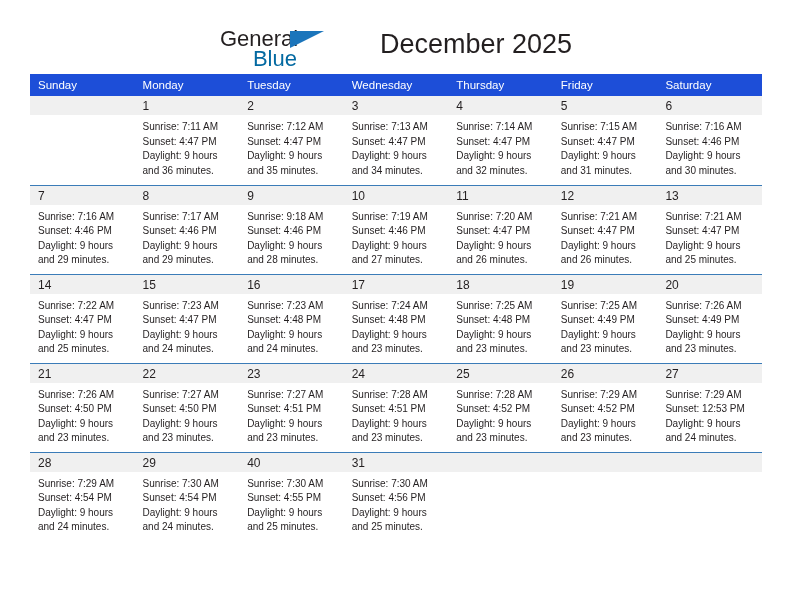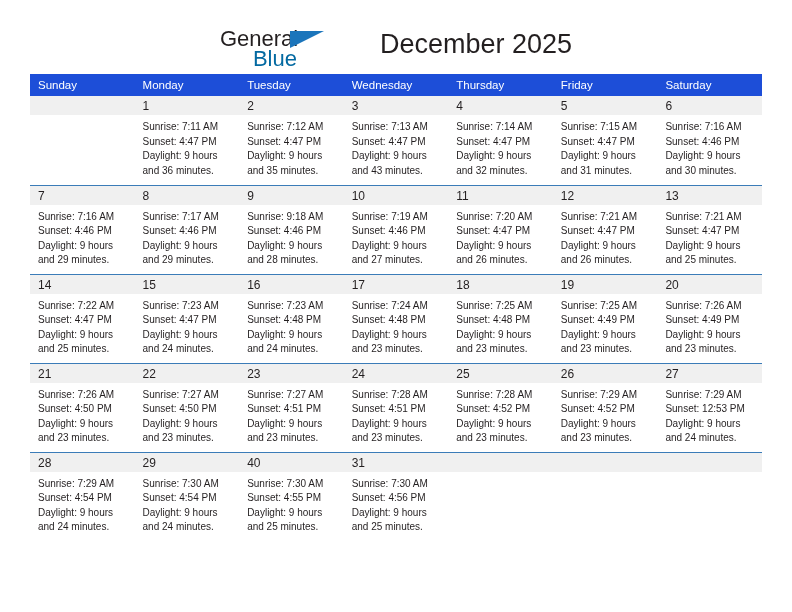--- a/index.html
+++ b/index.html
@@ -194,21 +194,21 @@
               <div>Daylight: 9 hours</div>
               <div>and 35 minutes.</div>
             </div>
           </td>
           <td>
             <div class="daynum">3</div>
             <div class="details">
               <div>Sunrise: 7:13 AM</div>
               <div>Sunset: 4:47 PM</div>
               <div>Daylight: 9 hours</div>
-              <div>and 43 minutes.</div>
+              <div>and 34 minutes.</div>
             </div>
           </td>
           <td>
             <div class="daynum">4</div>
             <div class="details">
               <div>Sunrise: 7:14 AM</div>
               <div>Sunset: 4:47 PM</div>
               <div>Daylight: 9 hours</div>
               <div>and 32 minutes.</div>
             </div>

